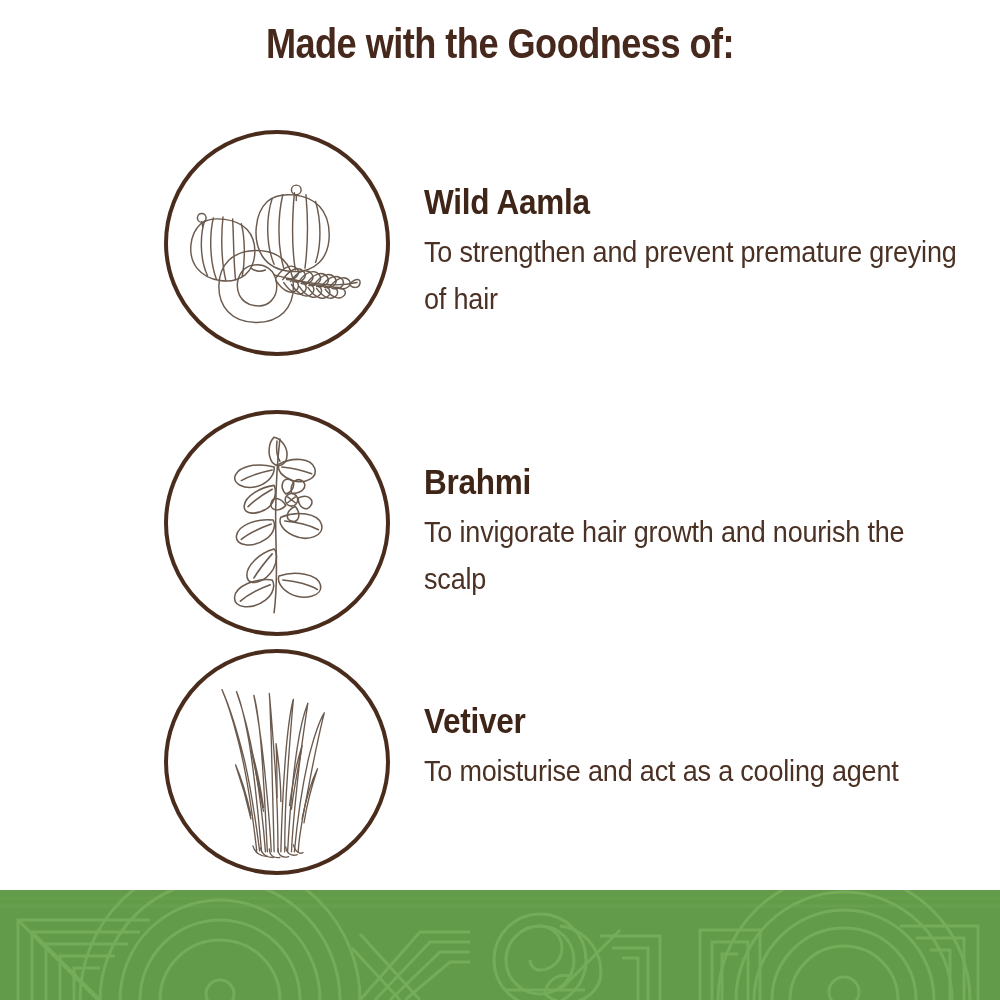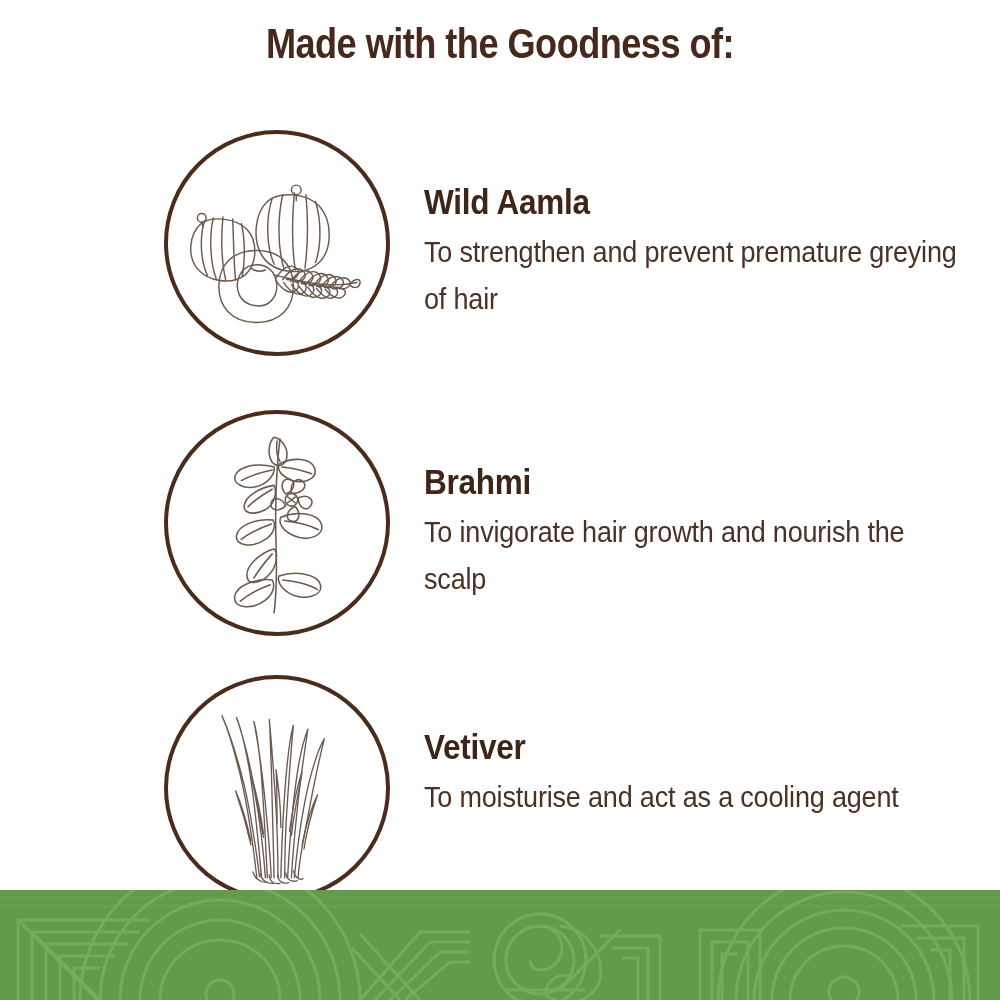--- a/index.html
+++ b/index.html
@@ -43,21 +43,21 @@
     margin-top: 20px;
   }
   .ingredient-row {
     position: absolute;
     left: 0;
     width: 1000px;
     height: 232px;
   }
   .ingredient-row.row-0 { top: 106px; }
   .ingredient-row.row-1 { top: 386px; }
-  .ingredient-row.row-2 { top: 651px; }
+  .ingredient-row.row-2 { top: 625px; }
 
   .icon-circle {
     position: absolute;
     left: 164px;
     top: 4px;
     width: 226px;
     height: 226px;
     border-radius: 50%;
     border: 4px solid #4a2c1d;
     box-sizing: border-box;

